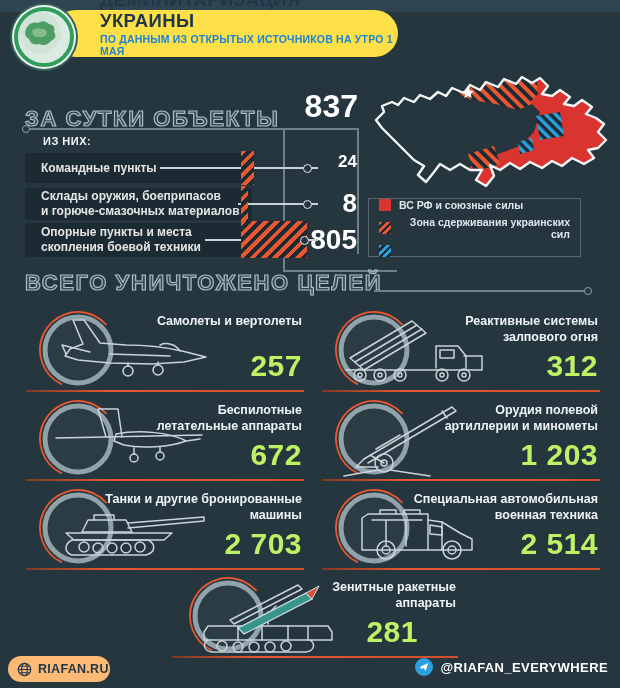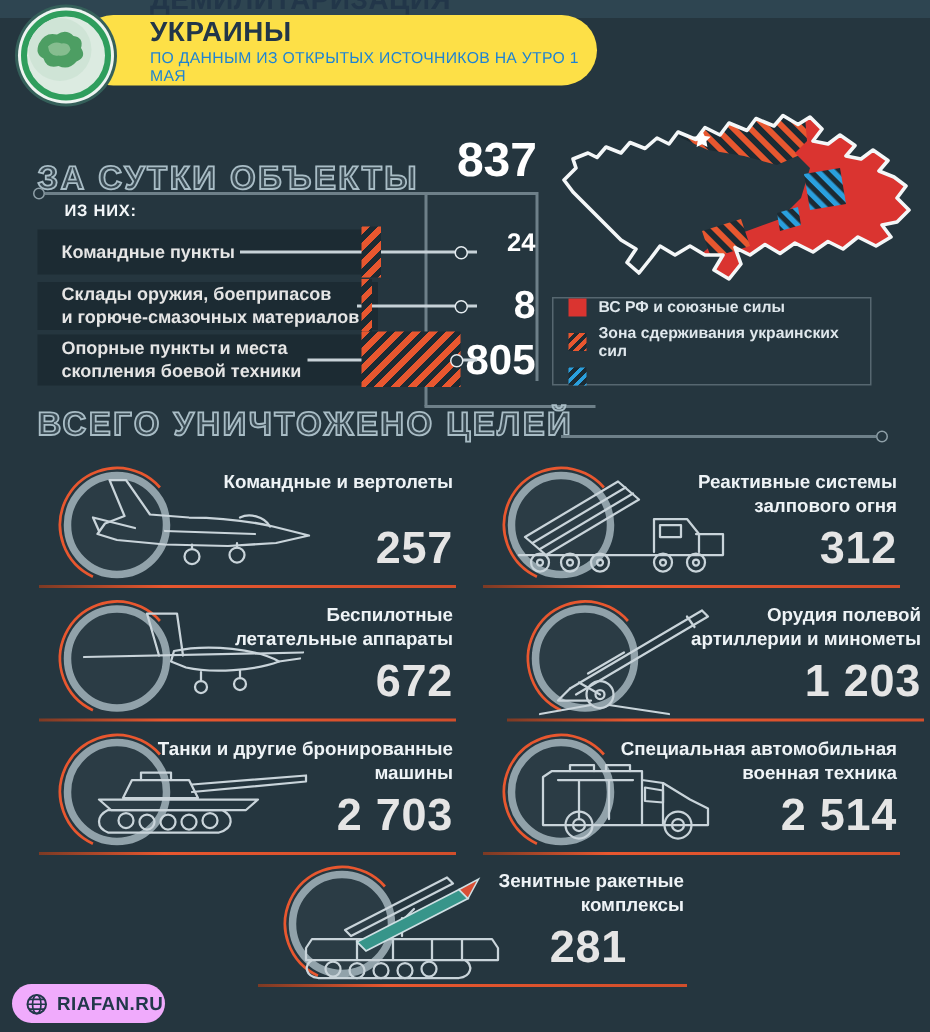--- a/index.html
+++ b/index.html
@@ -7,21 +7,21 @@
         font-family:"Liberation Sans",sans-serif;color:#f2f6f8;}
   .abs{position:absolute;}
 
   
   .topband{left:0;top:0;width:620px;height:12px;background:#2e4551;}
 
   
   .pill{left:52px;top:10px;width:346px;height:47px;background:#fde047;border-radius:24px;
         display:flex;flex-direction:column;justify-content:flex-end;padding-left:48px;box-sizing:border-box;}
   .pill-title{font-size:18.5px;font-weight:bold;color:#223649;letter-spacing:.4px;line-height:1.1;}
-  .pill-sub{font-size:10.5px;font-weight:normal;color:#1d83d4;letter-spacing:.2px;margin-top:2px;}
+  .pill-sub{font-size:10.5px;font-weight:bold;color:#1d83d4;letter-spacing:.2px;margin-top:2px;}
   .logo{left:12px;top:5px;width:64px;height:64px;border-radius:50%;background:#eef4f1;
         display:flex;align-items:center;justify-content:center;box-shadow:0 0 0 2px #35605a;}
   .logo-inner{width:52px;height:52px;border-radius:50%;border:4px solid #2f9e5d;background:#ddecE2;
         background:#dcebe1;position:relative;overflow:hidden;}
   .logo-inner svg{position:absolute;left:0;top:0;}
 
   
   .outline-h{font-weight:bold;font-size:22px;letter-spacing:1.6px;line-height:23px;
         color:rgba(176,194,203,0.15);-webkit-text-stroke:1.2px #a9bdc6;white-space:nowrap;}
   .big-num{font-weight:bold;color:#ffffff;}
@@ -33,43 +33,43 @@
   
   .row-box{background:#1c2b33;display:flex;align-items:center;padding-left:16px;box-sizing:border-box;}
   .row-label{font-size:12px;font-weight:bold;color:#e5e5e5;line-height:1.25;white-space:pre-line;}
   .hatch{background:repeating-linear-gradient(135deg,#e8572f 0 4px,#1c2b33 4px 8px);z-index:2;}
   .conn{height:1.5px;background:#c7d2d8;z-index:1;}
   .conn-ring{width:7px;height:7px;border-radius:50%;border:1.5px solid #e4ebef;background:#25363f;z-index:3;}
   .row-num{font-weight:bold;color:#fff;text-align:right;width:57px;}
 
   
   .legend{left:368px;top:198px;width:213px;height:59px;border:1px solid #566770;box-sizing:border-box;
-        display:flex;flex-direction:column;justify-content:center;gap:5px;padding:4px 10px;}
+        display:flex;flex-direction:column;justify-content:center;gap:5px;padding:4px 10px;text-align:right;}
   .leg-item{display:flex;align-items:center;gap:8px;}
   .chip{width:12px;height:12px;flex:0 0 12px;}
   .chip--red{background:#da3430;}
   .chip--orange{background:repeating-linear-gradient(135deg,#e8572f 0 2.6px,#1c2b33 2.6px 5.2px);}
   .chip--blue{background:repeating-linear-gradient(135deg,#2aa0de 0 2.6px,#1c2b33 2.6px 5.2px);}
   .leg-label{font-size:10.5px;font-weight:bold;color:#dfe7ec;}
 
   
   .cell{position:absolute;height:84px;}
   .veh{position:absolute;left:6px;top:0;width:200px;height:84px;}
   .veh .ln *{stroke:#c9d4da;fill:none;stroke-width:1.5;stroke-linejoin:round;stroke-linecap:round;}
   .cir-bg{fill:#2b3c45;stroke:none;}
   .cir-ring{fill:none;stroke:#91a2aa;stroke-width:5;}
   .cir-arc{fill:none;stroke:#e8572f;stroke-width:1.8;stroke-dasharray:135 110;}
   .cell-label{position:absolute;right:2px;top:6px;max-width:220px;text-align:right;
         font-size:12.5px;font-weight:bold;color:#eef3f6;line-height:1.25;white-space:pre-line;}
-  .cell-num{position:absolute;right:2px;bottom:9px;font-size:30px;font-weight:bold;color:#e5e5e5;letter-spacing:.5px;}
+  .cell-num{position:absolute;right:2px;bottom:9px;font-size:30px;font-weight:bold;color:#bef264;letter-spacing:.5px;}
   .cell-line{position:absolute;left:4px;right:0;bottom:0;height:2.5px;
         background:linear-gradient(90deg,#7c3a24,#e8572f 30%,#d14e2b);}
 
   
-  .f-pill{left:8px;top:656px;width:102px;height:26px;background:#f0abfc;border-radius:14px;
+  .f-pill{left:8px;top:656px;width:102px;height:26px;background:#fdba74;border-radius:14px;
         display:flex;align-items:center;gap:6px;padding-left:9px;box-sizing:border-box;cursor:pointer;}
   .f-site{font-size:12.5px;font-weight:bold;color:#22384a;letter-spacing:.3px;}
   .f-tg{top:658px;right:12px;display:flex;align-items:center;gap:8px;cursor:pointer;}
   .tg-circle{width:18px;height:18px;border-radius:50%;background:#2aa0de;display:flex;
         align-items:center;justify-content:center;}
   .f-handle{font-size:13px;font-weight:bold;color:#fff;letter-spacing:.4px;}
 </style>
 </head>
 <body>
 
@@ -191,21 +191,21 @@
       <g class="ln">
         <path d="M178,49 L154,43 C132,38 114,37 98,37 L72,35 L56,12 L45,12 L55,36 L42,41 L37,48 L50,52 L82,55 L124,56 L156,54 Z"></path>
         <path d="M152,43 C148,36 138,34 132,37"></path>
         <path d="M82,46 L142,48"></path>
         <circle cx="100" cy="63" r="5"></circle>
           <circle cx="130" cy="62" r="5"></circle>
         <path d="M100,58 L100,55 M130,57 L130,54"></path>
         <path d="M62,44 L34,37 L38,46"></path>
       </g>
     </svg>
-    <div class="cell-label">Командные и вертолеты</div>
+    <div class="cell-label">Самолеты и вертолеты</div>
     <div class="cell-num">257</div>
     <div class="cell-line"></div>
   </div>
 
   <div class="cell" style="left:318px;top:308px;width:282px">
     <svg class="veh" viewBox="0 0 200 84">
       <circle class="cir-bg" cx="50" cy="42" r="33"></circle>
       <circle class="cir-arc" cx="50" cy="42" r="38" transform="rotate(115 50 42)"></circle>
       <circle class="cir-ring" cx="50" cy="42" r="33"></circle>
       <g class="ln">
@@ -246,21 +246,21 @@
           <circle cx="132" cy="59" r="4"></circle>
         <path d="M106,57 L106,51 M132,55 L132,50"></path>
       </g>
     </svg>
     <div class="cell-label">Беспилотные
 летательные аппараты</div>
     <div class="cell-num">672</div>
     <div class="cell-line"></div>
   </div>
 
-  <div class="cell" style="left:334px;top:397px;width:282px">
+  <div class="cell" style="left:318px;top:397px;width:282px">
     <svg class="veh" viewBox="0 0 200 84">
       <circle class="cir-bg" cx="50" cy="42" r="33"></circle>
       <circle class="cir-arc" cx="50" cy="42" r="38" transform="rotate(115 50 42)"></circle>
       <circle class="cir-ring" cx="50" cy="42" r="33"></circle>
       <g class="ln">
         <path d="M40,62 L128,10 M44,66 L132,14 M128,10 L132,14"></path>
         <path d="M118,14 L123,21"></path>
         <path d="M52,52 L76,38"></path>
         <path d="M40,62 L32,70 L54,70 M46,58 L60,66"></path>
         <circle cx="60" cy="66" r="9"></circle>
@@ -335,27 +335,35 @@
         <circle cx="44" cy="72" r="5"></circle>
           <circle cx="60" cy="73" r="5"></circle>
           <circle cx="76" cy="73" r="5"></circle>
         <circle cx="92" cy="73" r="5"></circle>
           <circle cx="108" cy="72" r="5"></circle>
       </g>
       <polygon points="60,54 128,19 134,25 66,60" style="fill:#37958a;stroke:#cfe0e4;stroke-width:1.2"></polygon>
       <polygon points="128,19 141,12 134,25" style="fill:#d94f35;stroke:#cfe0e4;stroke-width:1"></polygon>
     </svg>
     <div class="cell-label">Зенитные ракетные
-комплексы</div>
+аппараты</div>
     <div class="cell-num" style="right:40px">281</div>
     <div class="cell-line"></div>
   </div>
 
   <div class="abs f-pill">
     <svg width="15" height="15" viewBox="0 0 16 16">
       <circle cx="8" cy="8" r="6.6" fill="none" stroke="#22384a" stroke-width="1.4"></circle>
       <ellipse cx="8" cy="8" rx="3" ry="6.6" fill="none" stroke="#22384a" stroke-width="1.2"></ellipse>
       <path d="M1.5,8 L14.5,8 M2.5,4.5 L13.5,4.5 M2.5,11.5 L13.5,11.5" stroke="#22384a" stroke-width="1.2" fill="none"></path>
     </svg>
     <span class="f-site">RIAFAN.RU</span>
   </div>
+  <div class="abs f-tg">
+    <span class="tg-circle">
+      <svg width="10" height="10" viewBox="0 0 16 16">
+          <path d="M1,8 L15,1.5 L10.5,14.5 L7.5,9.5 L4.5,11 Z" fill="#ffffff"></path>
+        </svg>
+    </span>
+    <span class="f-handle">@RIAFAN_EVERYWHERE</span>
+  </div>
 
 </div>
 
 </body></html>

